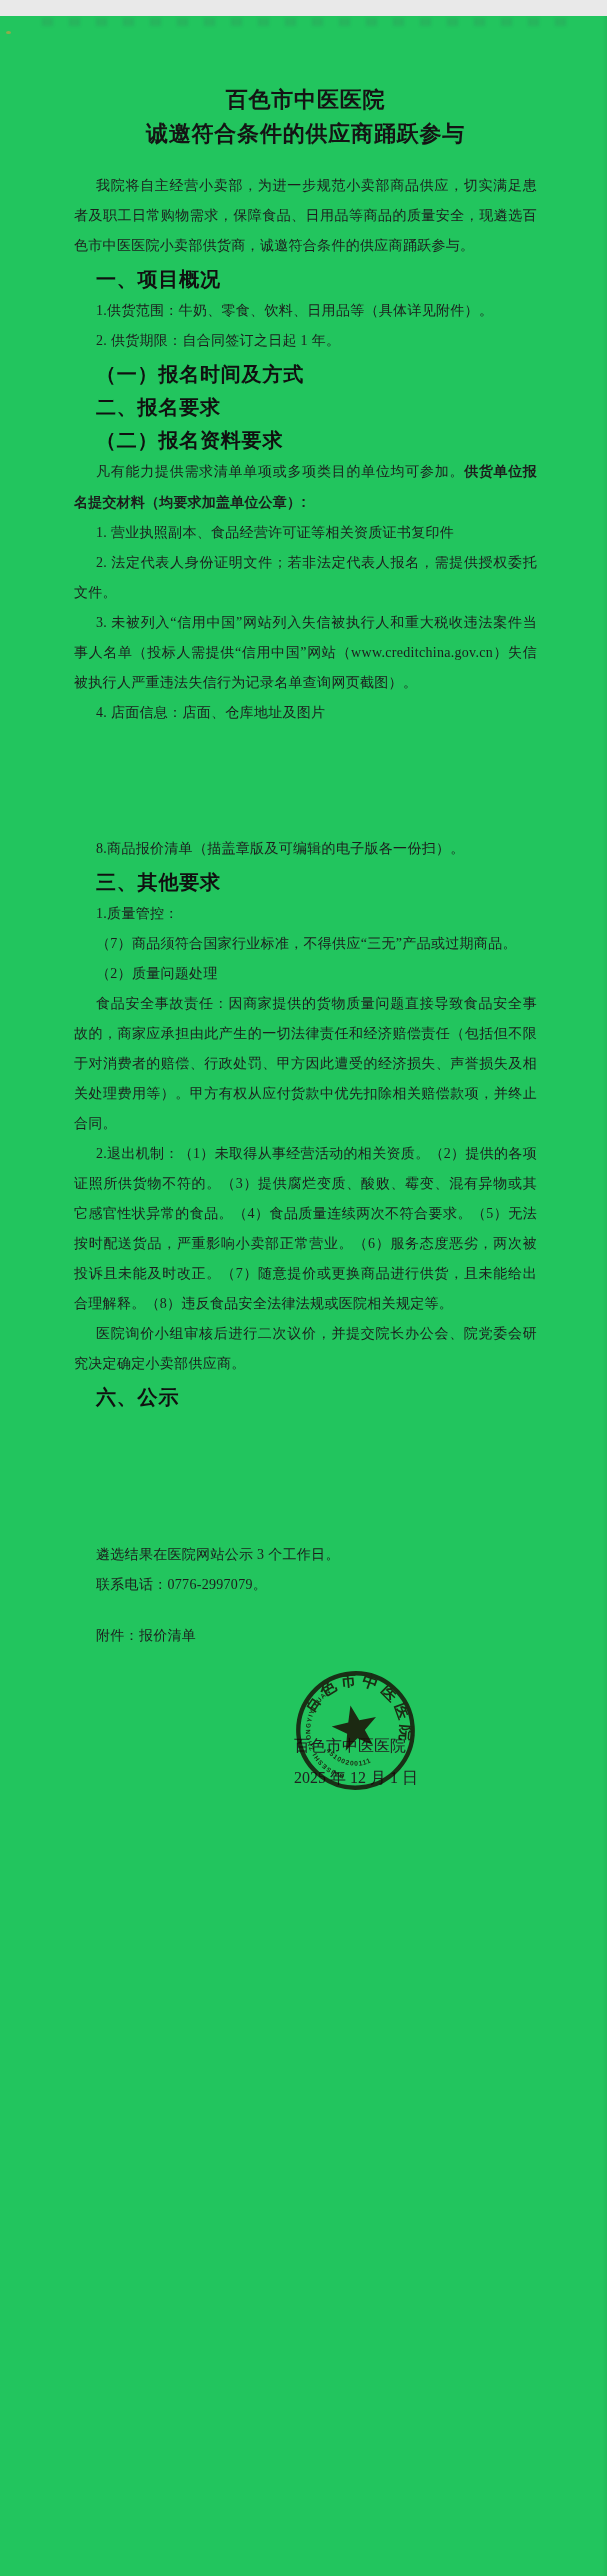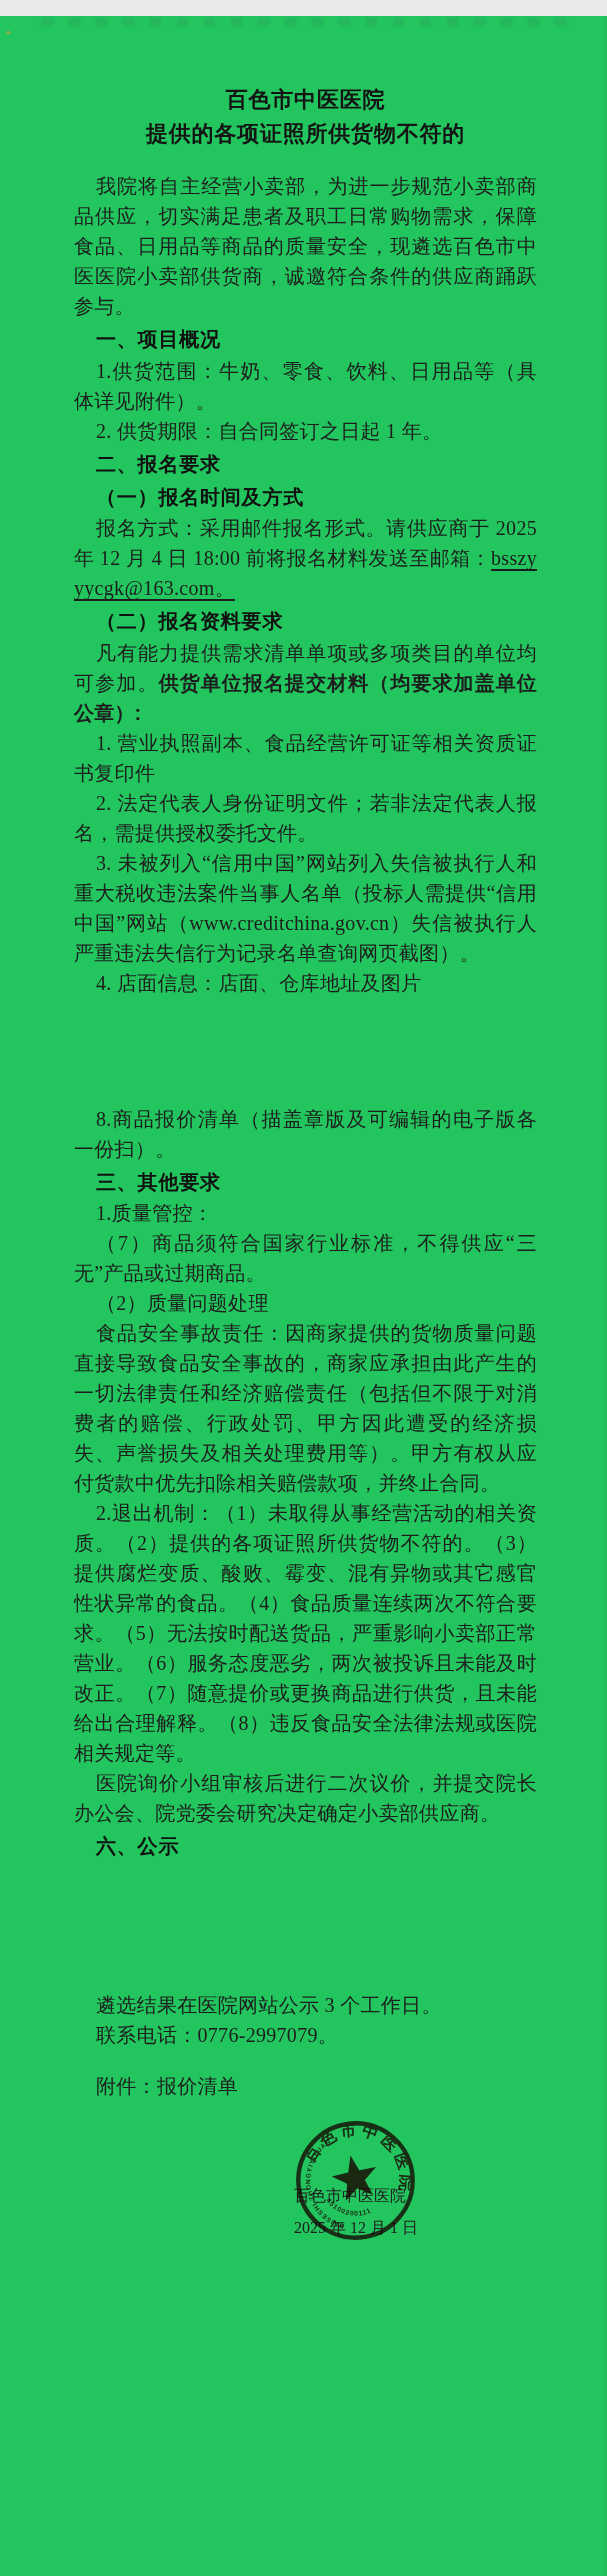--- a/index.html
+++ b/index.html
@@ -19,21 +19,21 @@
     background:rgba(232,152,60,0.55);filter:blur(0.4px);
   }
   .artifact-right{
     position:absolute;top:0;right:0;width:4.6px;height:100%;
     background:linear-gradient(to left,rgba(0,0,0,0.05),rgba(0,0,0,0));
   }
   .content{position:absolute;left:74px;top:0;width:463px;}
   .title{margin:67px 0 20px;text-align:center;font-weight:700;font-size:22px;
     line-height:34px;color:#141414;letter-spacing:0.8px;}
   .title span{display:block;}
-  .para{margin:0;font-size:20px;line-height:30px;text-align:justify;
+  .para{margin:0;font-size:14px;line-height:30px;text-align:justify;
     letter-spacing:0.3px;word-break:break-all;}
   .ind{text-indent:22px;}
   .hsec{margin:3px 0 1.5px;padding-left:22px;font-family:"Liberation Sans","DejaVu Sans",sans-serif;
     font-weight:700;font-size:20px;line-height:30px;color:#101010;letter-spacing:0.8px;}
   .bold{font-weight:700;font-family:"Liberation Sans","DejaVu Sans",sans-serif;letter-spacing:0.2px;}
   .underline{text-decoration:underline;text-underline-offset:3.8px;}
   .sp-a{height:106px;}
   .sp-b{height:127px;}
   .sp-c{height:21px;}
   .sig{position:relative;height:190px;margin-top:20px;}
@@ -48,32 +48,31 @@
 <div class="page">
 
   <div class="artifact-top"></div>
   <div class="artifact-dot"></div>
   <div class="artifact-right"></div>
 
   <div class="content">
 
     <h1 class="title">
       <span>百色市中医医院</span>
-      <span>提供的各项证照所供货物不符的</span>
+      <span>诚邀符合条件的供应商踊跃参与</span>
     </h1>
 
     <p class="para ind">我院将自主经营小卖部，为进一步规范小卖部商品供应，切实满足患者及职工日常购物需求，保障食品、日用品等商品的质量安全，现遴选百色市中医医院小卖部供货商，诚邀符合条件的供应商踊跃参与。</p>
 
     <h3 class="hsec">一、项目概况</h3>
     <p class="para ind">1.供货范围：牛奶、零食、饮料、日用品等（具体详见附件）。</p>
     <p class="para ind">2. 供货期限：自合同签订之日起 1 年。</p>
 
+    <h3 class="hsec">（一）报名时间及方式</h3>
     <h3 class="hsec">二、报名要求</h3>
-    <h3 class="hsec">（一）报名时间及方式</h3>
-    <p class="para ind"><span>报名方式：采用邮件报名形式。请供应商于 2025 年 12 月 4 日 18:00 前将报名材料发送至邮箱：</span><span class="underline">bsszyyycgk@163.com。</span></p>
 
     <h3 class="hsec">（二）报名资料要求</h3>
     <p class="para ind"><span>凡有能力提供需求清单单项或多项类目的单位均可参加。</span><span class="bold">供货单位报名提交材料（均要求加盖单位公章）:</span></p>
 
     <p class="para ind">1. 营业执照副本、食品经营许可证等相关资质证书复印件</p>
     <p class="para ind">2. 法定代表人身份证明文件；若非法定代表人报名，需提供授权委托文件。</p>
     <p class="para ind">3. 未被列入“信用中国”网站列入失信被执行人和重大税收违法案件当事人名单（投标人需提供“信用中国”网站（www.creditchina.gov.cn）失信被执行人严重违法失信行为记录名单查询网页截图）。</p>
     <p class="para ind">4. 店面信息：店面、仓库地址及图片</p>
 
     <div class="sp-a"></div>

